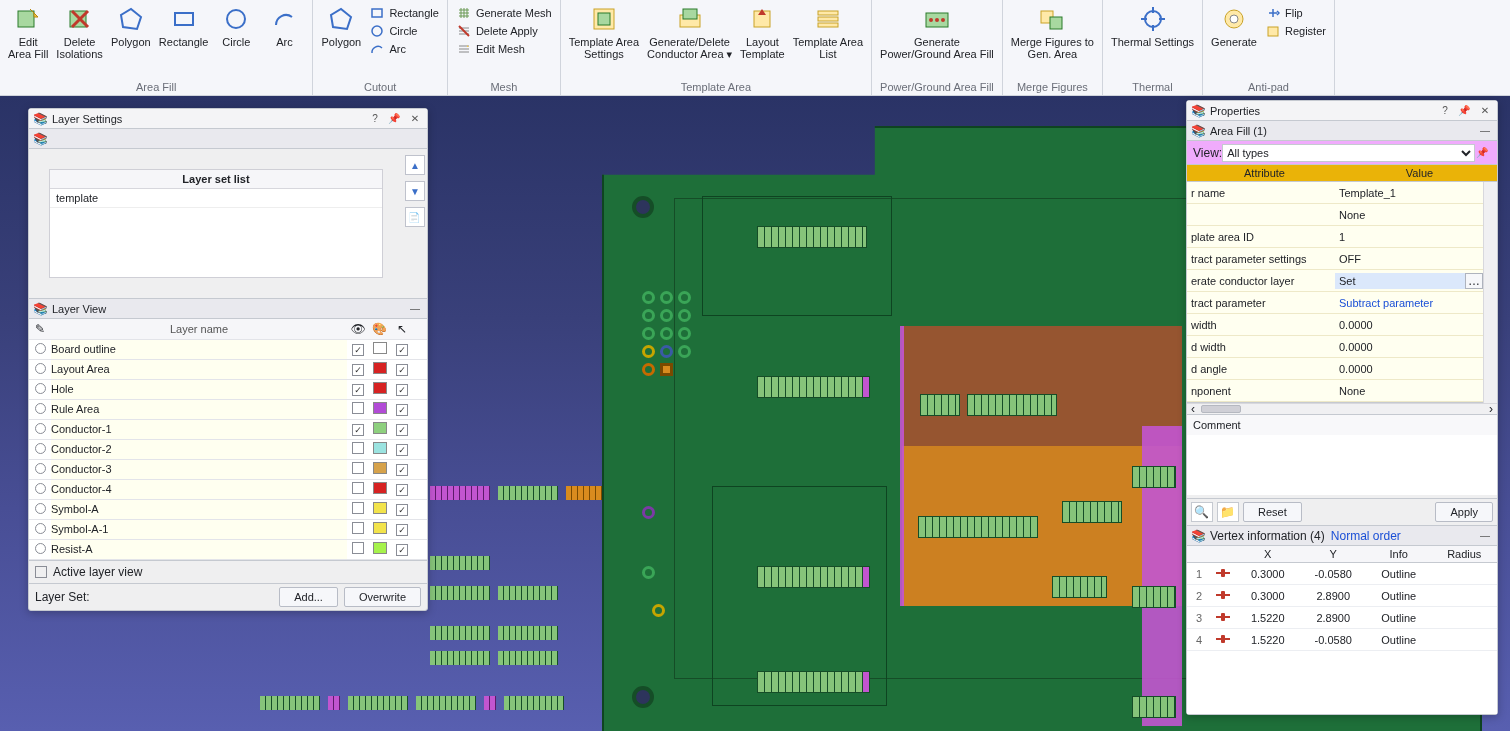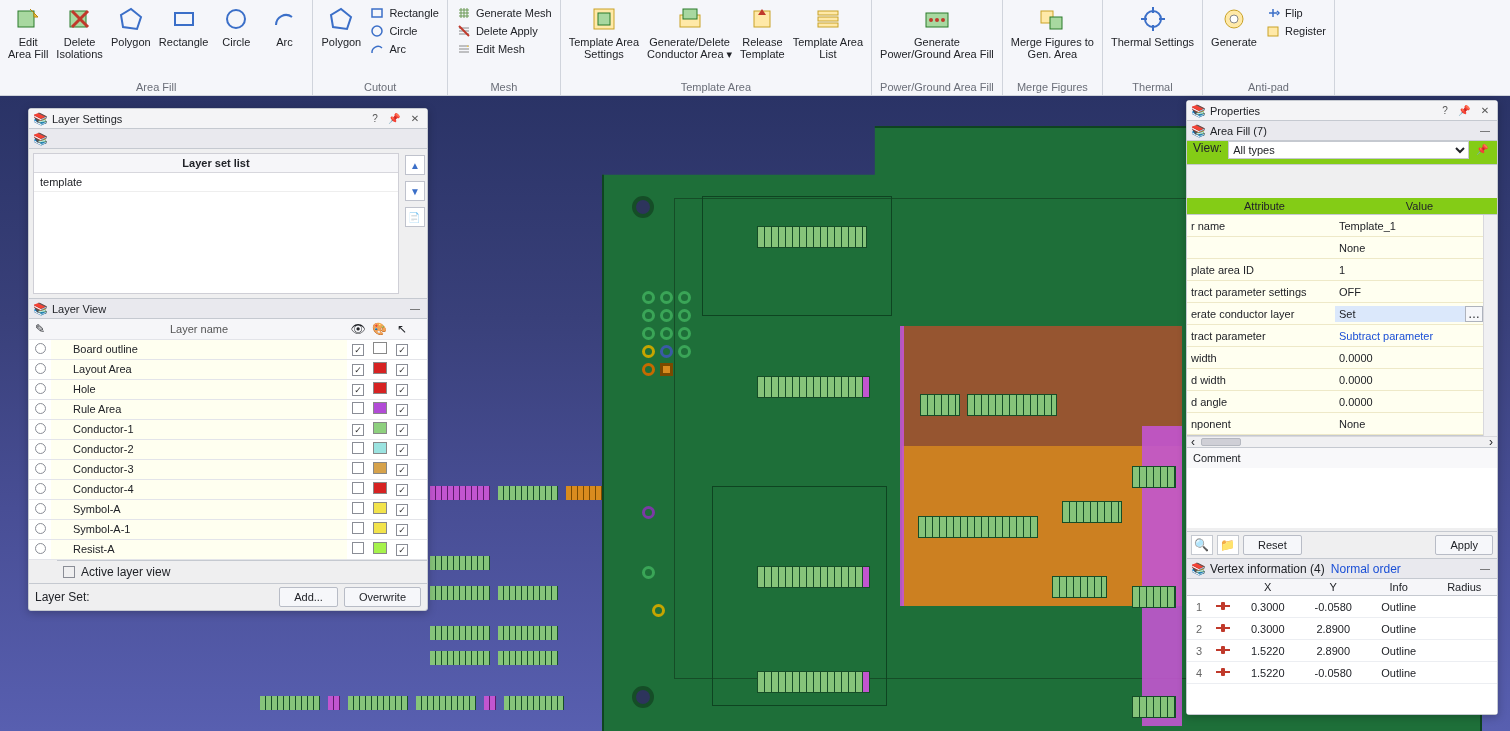--- a/index.html
+++ b/index.html
@@ -59,46 +59,46 @@
   .panel-title{height:20px;background:#f4f4f6;border-bottom:1px solid var(--panel-border);display:flex;align-items:center;padding:0 4px;gap:4px;}
   .panel-title .t{flex:1;font-size:11px;}
   .tbtn{width:16px;height:16px;display:flex;align-items:center;justify-content:center;cursor:pointer;font-size:10px;color:#555;}
   .subhead{height:20px;background:var(--title-bg);border-bottom:1px solid var(--panel-border);display:flex;align-items:center;padding:0 4px;gap:4px;}
   .subhead .t{flex:1;font-size:11px;}
   .pbody{background:#fff;}
 
   
   #layer-settings{left:28px;top:108px;width:400px;}
   .ls-area{display:flex;height:150px;border-bottom:1px solid var(--panel-border);}
-  .ls-list{flex:1;border:1px solid #cfcfd6;margin:4px;background:#fff;}
+  .ls-list{flex:1;border:1px solid #cfcfd6;margin:20px;background:#fff;}
   .ls-list .hdr{background:#f6f6f9;border-bottom:1px solid #d7d7dd;text-align:center;font-weight:600;padding:3px 0;font-size:11px;}
   .ls-list .row{padding:3px 6px;border-bottom:1px solid #eee;font-size:11px;cursor:pointer;}
   .ls-side{width:24px;display:flex;flex-direction:column;gap:6px;padding:6px 2px;}
   .sidebtn{width:20px;height:20px;border:1px solid #bfc2cc;background:#fff;display:flex;align-items:center;justify-content:center;cursor:pointer;font-size:10px;color:#3b6fc8;}
 
   
   #layer-view .tbl{width:100%;border-collapse:collapse;background:#fff;}
   #layer-view .tbl th,#layer-view .tbl td{border-bottom:1px solid #e3e4e9;padding:2px 3px;font-size:11px;text-align:center;height:20px;}
   #layer-view .tbl th{background:#f6f6f9;font-weight:400;color:#555;}
-  #layer-view .tbl td.name{text-align:left;padding-left:22px;background:#fffff0;}
+  #layer-view .tbl td.name{text-align:left;padding-left:0;background:#fffff0;}
   .radio{width:11px;height:11px;border:1px solid #8a8d96;border-radius:50%;display:inline-block;}
   .chk{width:12px;height:12px;border:1px solid #8a8d96;display:inline-flex;align-items:center;justify-content:center;font-size:9px;color:#333;}
   .chk.on::after{content:"✓";}
   .sw{width:14px;height:12px;border:1px solid #888;display:inline-block;}
-  .lv-foot{display:flex;align-items:center;gap:6px;padding:4px 6px;border-top:1px solid var(--panel-border);margin-left:28px;}
+  .lv-foot{display:flex;align-items:center;gap:6px;padding:4px 6px;border-top:1px solid var(--panel-border);}
   .lv-foot2{display:flex;align-items:center;gap:6px;padding:3px 6px;border-top:1px solid var(--panel-border);}
   .btn{border:1px solid #b8bcc6;background:#f6f7fa;padding:3px 14px;border-radius:2px;cursor:pointer;font-size:11px;}
   .lv-scroll{overflow-y:auto;}
 
   
   #props{right:12px;top:100px;width:312px;bottom:16px;display:flex;flex-direction:column;}
   #props .panel-title{flex:none;}
-  .view-row{height:24px;background:#84cc16;border-bottom:1px solid var(--panel-border);display:flex;align-items:flex-start;padding:0 6px;gap:6px;}
+  .view-row{height:24px;background:#f0abfc;border-bottom:1px solid var(--panel-border);display:flex;align-items:center;padding:0 6px;}
   .view-row select{flex:1;border:1px solid #c5c9d0;height:18px;font-size:11px;background:#fff;}
-  .prop-hdr{display:flex;background:#84cc16;border-bottom:1px solid var(--panel-border);margin-top:33px;}
+  .prop-hdr{display:flex;background:#eab308;border-bottom:1px solid var(--panel-border);}
   .prop-hdr div{flex:1;text-align:center;font-size:11px;padding:2px 0;}
   .prop-rows{background:var(--prop-yellow);border-bottom:1px solid var(--panel-border);position:relative;}
   .prow{display:flex;align-items:center;height:22px;border-bottom:1px solid #eee9c8;}
   .prow .a{flex:1;padding-left:4px;font-size:11px;overflow:hidden;white-space:nowrap;}
   .prow .v{flex:1;padding-left:4px;font-size:11px;}
   .prow.sel .v{background:var(--prop-blue);display:flex;align-items:center;}
   .prow.sel .v .dots{margin-left:auto;border:1px solid #aeb3bd;background:#f6f7fa;width:18px;height:16px;display:flex;align-items:center;justify-content:center;cursor:pointer;}
   .prow .v.link{color:var(--link);}
   .pscroll{height:12px;display:flex;align-items:center;background:#f0f0f2;border-top:1px solid #d8d8dd;border-bottom:1px solid var(--panel-border);}
   .pscroll .bar{height:8px;background:#cfcfd6;border:1px solid #b5b8c0;border-radius:2px;}
@@ -283,21 +283,21 @@
           <span class="lbl">Generate/Delete
 Conductor Area ▾</span>
         </div>
         <div class="rbtn">
           <div class="rico">
             <svg width="28" height="28" viewBox="0 0 28 28">
               <rect x="6" y="6" width="16" height="16" fill="#ffe9a8" stroke="#c9a227"></rect>
               <path d="M14 4l4 6h-8z" fill="#c0392b"></path>
             </svg>
           </div>
-          <span class="lbl">Release
+          <span class="lbl">Layout
 Template</span>
         </div>
         <div class="rbtn">
           <div class="rico">
             <svg width="28" height="28" viewBox="0 0 28 28">
               <rect x="4" y="6" width="20" height="4" fill="#ffe9a8" stroke="#c9a227"></rect>
               <rect x="4" y="12" width="20" height="4" fill="#ffe9a8" stroke="#c9a227"></rect>
               <rect x="4" y="18" width="20" height="4" fill="#ffe9a8" stroke="#c9a227"></rect>
             </svg>
           </div>
@@ -620,21 +620,21 @@
 <div class="panel" id="props">
   <div class="panel-title">
     <span>📚</span>
     <span class="t">Properties</span>
     <span class="tbtn">?</span>
     <span class="tbtn">📌</span>
     <span class="tbtn">✕</span>
   </div>
   <div class="subhead">
     <span>📚</span>
-    <span class="t">Area Fill (7)</span>
+    <span class="t">Area Fill (1)</span>
     <span class="tbtn">—</span>
   </div>
   <div class="view-row">
     <span>View:</span>
     <select><option>All types</option></select>
     <span class="tbtn">📌</span>
   </div>
   <div class="prop-hdr">
     <div>Attribute</div>
     <div>Value</div>

